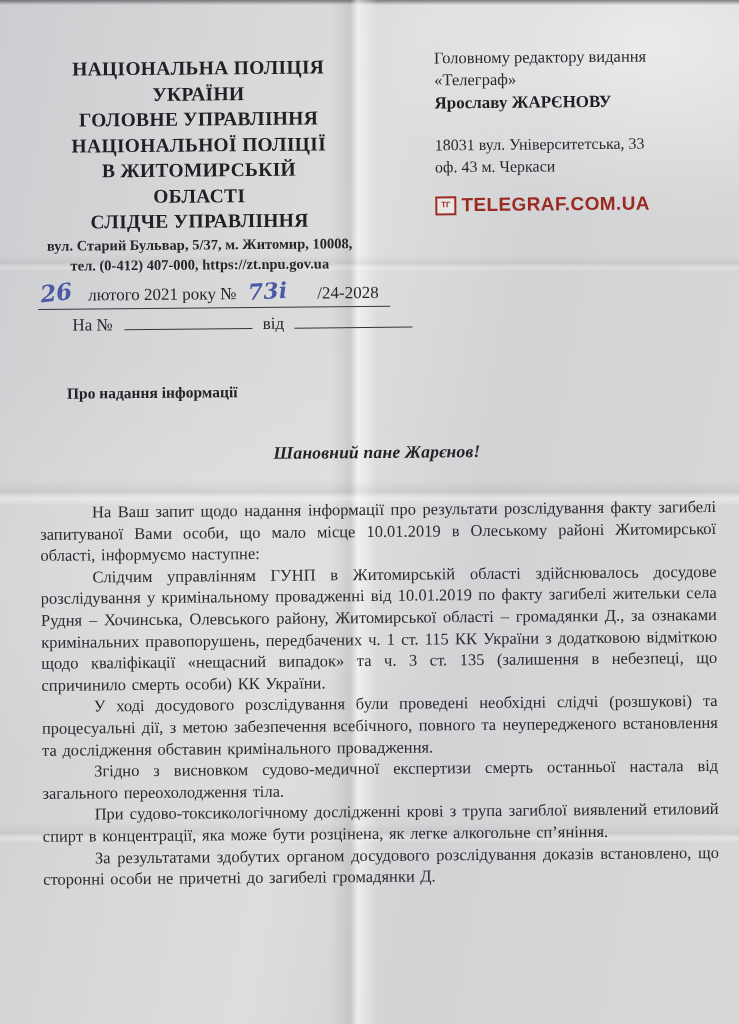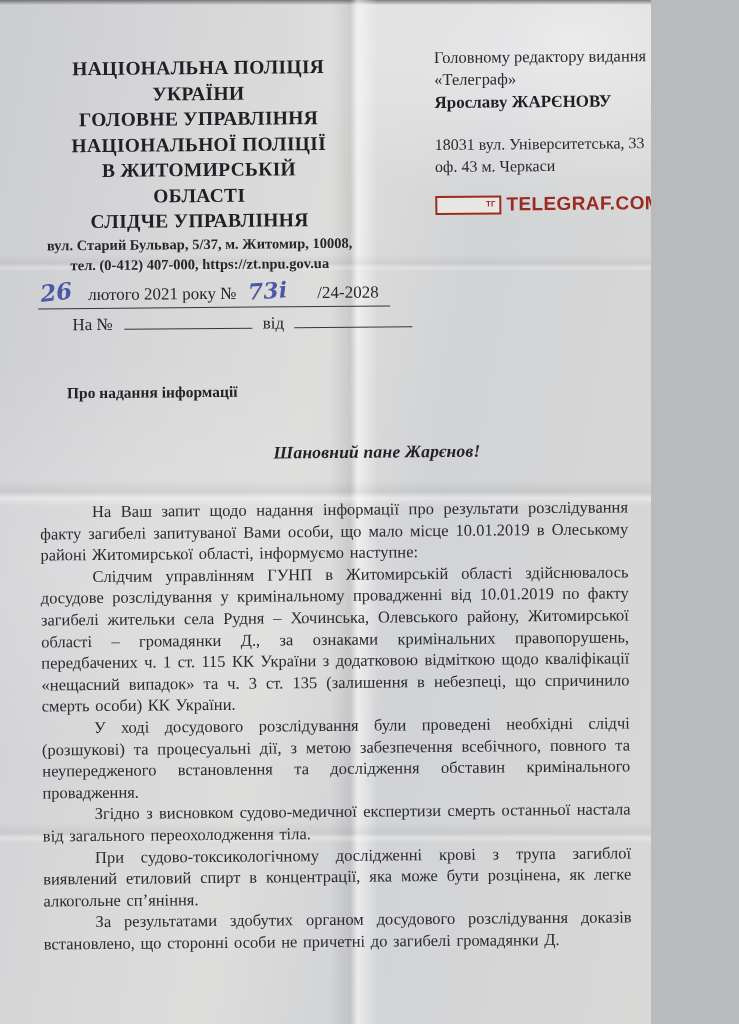--- a/index.html
+++ b/index.html
@@ -2,21 +2,21 @@
 <html><head>
 <meta charset="utf-8">
 <style>
   html,body{margin:0;padding:0;}
   body{
     width:739px;height:1024px;overflow:hidden;
     font-family:"Liberation Serif", serif;
     background:#b9babc;
   }
   .paper{
-    position:relative;width:651px;height:1024px;overflow:hidden;
+    position:relative;width:739px;height:1024px;overflow:hidden;
     background:
       radial-gradient(ellipse 420px 260px at 88% 4%, rgba(255,255,255,0.55), rgba(255,255,255,0) 70%),
       radial-gradient(ellipse 500px 300px at 20% 55%, rgba(255,255,255,0.18), rgba(255,255,255,0) 70%),
       linear-gradient(100deg,#cccdd0 0%,#d8d8d9 28%,#dddddc 46%,#d2d3d5 62%,#d8d8d7 100%);
     color:#2c2c31;
   }
   
   .edge-top{position:absolute;top:0;left:0;right:0;height:5px;
     background:linear-gradient(180deg,rgba(40,40,45,0.55),rgba(40,40,45,0));}
   .crease-v{position:absolute;top:0;bottom:0;left:330px;width:48px;
@@ -37,21 +37,21 @@
 
   
   .recipient-block{position:absolute;left:438px;top:48px;width:292px;}
   .rcpt-line{font-size:16.5px;line-height:22px;color:#2a2a2f;}
   .rcpt-name{font-size:17px;line-height:23px;font-weight:bold;color:#1f1f24;}
   .rcpt-addr{font-size:16px;line-height:21.5px;color:#2a2a2f;}
   .rcpt-gap{height:20px;}
   .logo-row{margin-top:17px;display:flex;align-items:center;gap:5px;}
   .logo-icon{width:17px;height:15px;border:2px solid #9b2a23;background:#e9e7e3;
     display:flex;align-items:center;justify-content:center;
-    font-family:"Liberation Sans",sans-serif;font-weight:bold;font-size:8px;color:#9b2a23;line-height:1;padding-left:45px;}
+    font-family:"Liberation Sans",sans-serif;font-weight:bold;font-size:8px;color:#9b2a23;line-height:1;}
   .logo-text{font-family:"Liberation Sans",sans-serif;font-weight:bold;font-size:19px;
     color:#9b2a23;letter-spacing:0.4px;}
 
   
   .ref-line{position:absolute;left:40px;top:276px;width:352px;
     border-bottom:1.6px solid #35353b;padding-bottom:3px;
     font-size:17px;color:#26262b;white-space:nowrap;}
   .hand{font-family:"DejaVu Serif",serif;font-style:italic;color:#4a58a6;font-weight:bold;}
   .hand-day{display:inline-block;font-size:23px;transform:rotate(-6deg);margin-right:16px;margin-left:2px;}
   .hand-num{display:inline-block;font-size:22px;transform:rotate(-3deg);margin-left:12px;margin-right:30px;}

